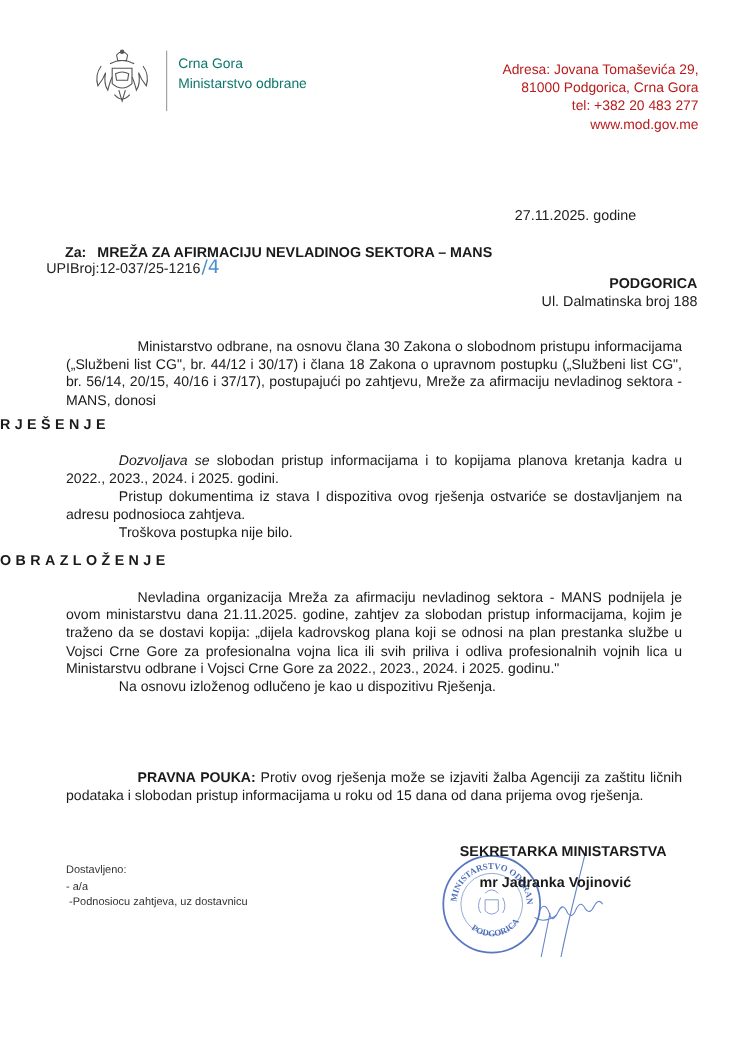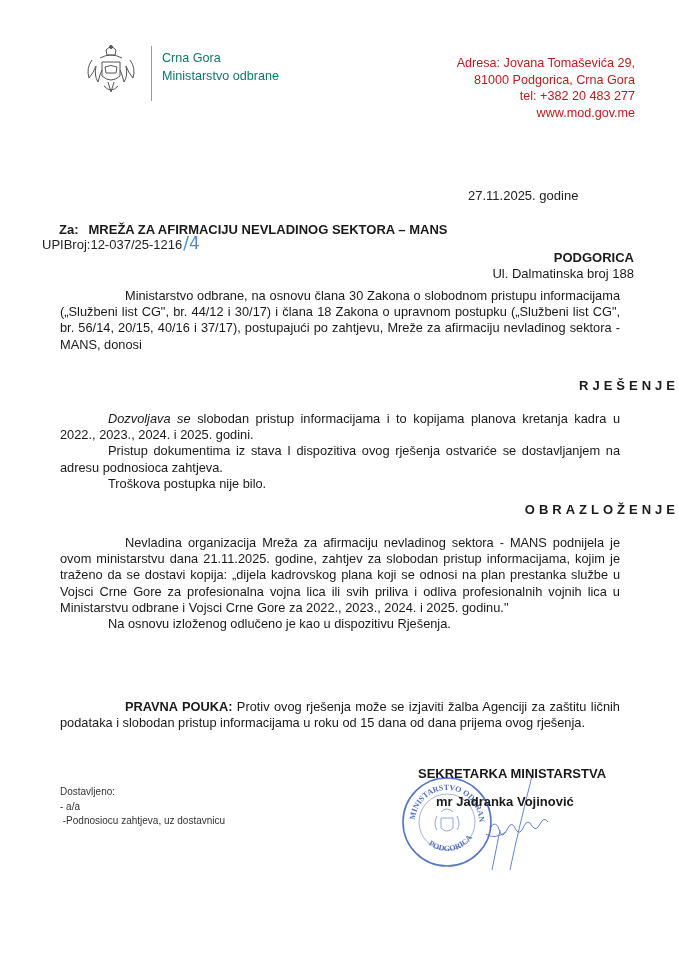--- a/index.html
+++ b/index.html
@@ -13,22 +13,22 @@
     .ref { left:42px; top:188px; font-size:13px; color:#222;margin-top:45px; }
     .ref .hand { font-family:"DejaVu Sans", sans-serif; color:#4a8fd0; font-size:17px; margin-left:1px; }
     .date { left:468px; top:188px; font-size:13px; color:#222; }
     .to { left:59px; top:222px; font-size:13px; font-weight:bold; }
     .to .za { margin-right:10px; }
     .city { right:45px; top:250px; font-size:13px; font-weight:bold; }
     .street { right:45px; top:266px; font-size:13px; }
     .body-text { left:60px; width:560px; font-size:12.8px; line-height:16.2px; text-align:justify; }
     .indent { text-indent:65px; }
     .indent2 { text-indent:48px; }
-    .heading { left:0; width:679px; text-align:right; font-size:13px; font-weight:bold; letter-spacing:4px; }
-    .p1 { top:288px; }
+    .heading { left:0; width:679px; text-align:left; font-size:13px; font-weight:bold; letter-spacing:4px; }
+    .p1 { top:307px; }
     .h1 { top:378px; }
     .p2 { top:411px; }
     .h2 { top:502px; }
     .p3 { top:535px; }
     .p4 { top:699px; }
     .signer { left:418px; top:766px; font-size:13px; font-weight:bold; }
     .signer-name { left:436px; top:794px; font-size:13px; font-weight:bold; }
     .delivered { left:60px; top:785px; font-size:10px; line-height:14.5px; color:#333; }
     .stamp { left:397px; top:770px; width:100px; height:100px; }
     .signature { left:450px; top:770px; width:120px; height:105px; }

